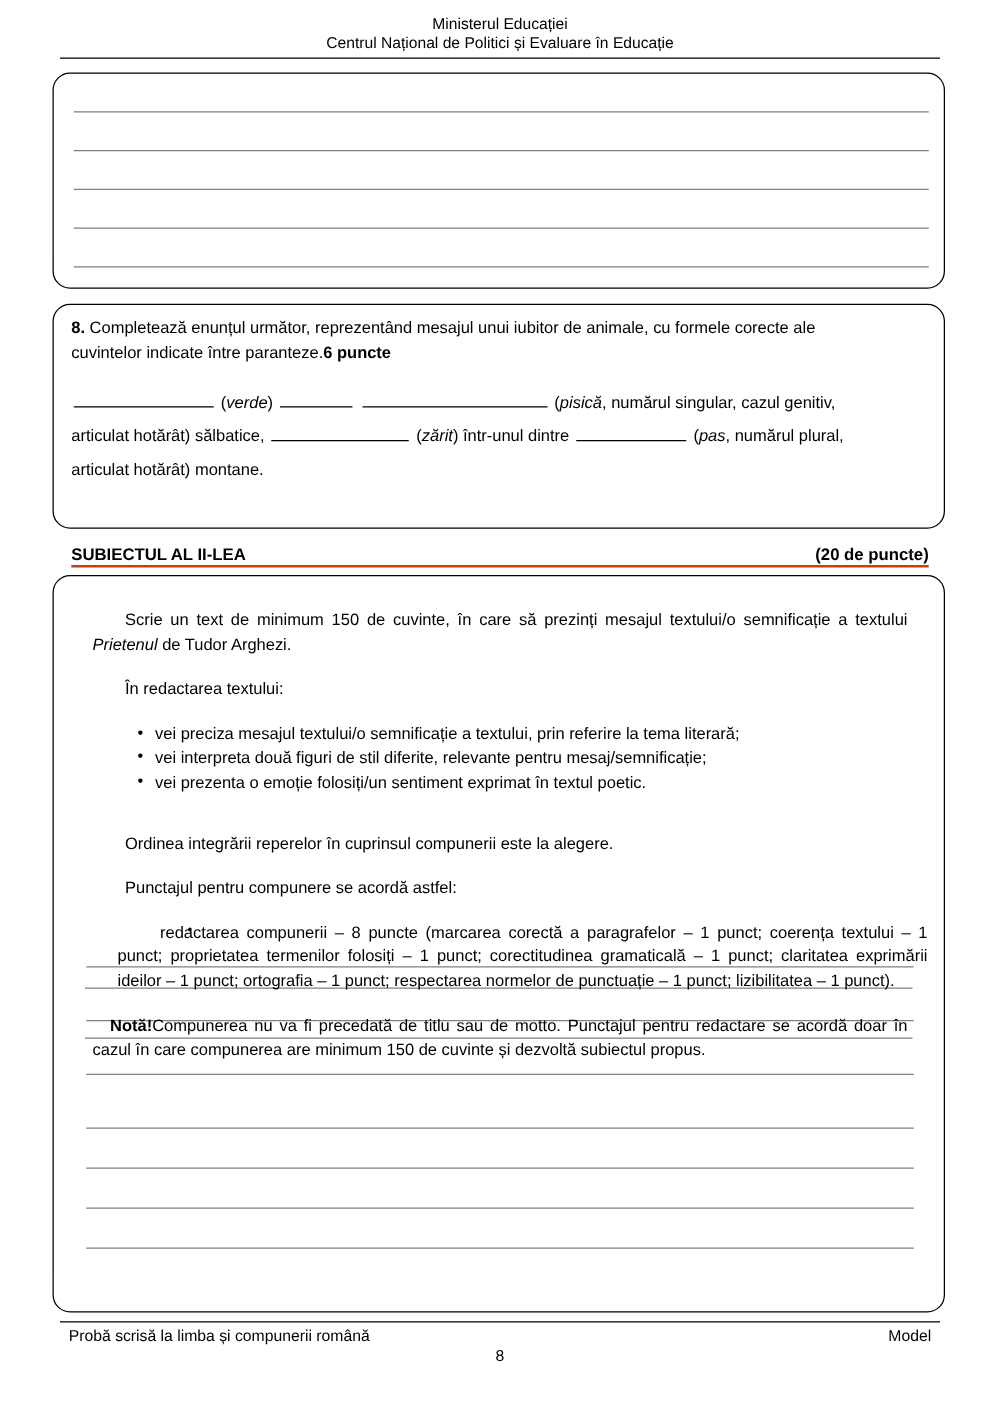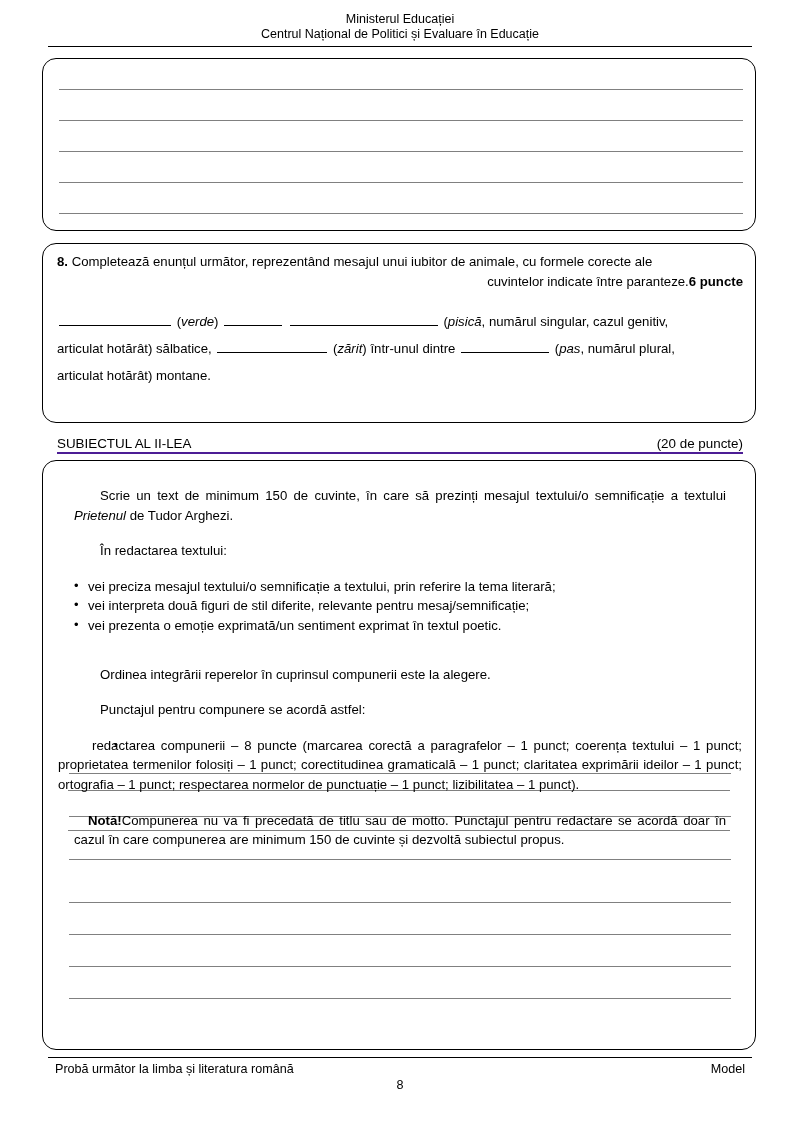--- a/index.html
+++ b/index.html
@@ -68,21 +68,21 @@
   .i { font-style: italic; }
 
   
   #item8-head {
     top: 252px;
     left: 57px;
     width: 686px;
   }
   #item8-head .line2 {
     display: flex;
-    justify-content: flex-end;
+    justify-content: flex-start;
   }
 
   
   #item8-body {
     top: 308px;
     left: 57px;
     width: 686px;
     line-height: 27px;
   }
   #item8-body .ln {
@@ -103,22 +103,22 @@
   .bw5 { width: 110px; }
   .bw6 { width: 88px; }
 
   
   .subject-head {
     position: absolute;
     top: 436px;
     left: 57px;
     width: 686px;
     font-size: 13.4px;
-    font-weight: normal;
-    border-bottom: 2px solid #4c1d95;
+    font-weight: bold;
+    border-bottom: 2px solid #c2410c;
     padding-bottom: 1px;
     display: flex;
     justify-content: space-between;
     box-sizing: border-box;
   }
 
   
   #task-text {
     top: 470px;
     left: 58px;
@@ -131,20 +131,21 @@
   #task-text .indent { text-indent: 26px; }
   .blist {
     list-style: none;
     margin: 0;
     padding: 0;
   }
   .blist li {
     position: relative;
     padding-left: 30px;
     text-align: justify;
+    margin-left: 36px;
   }
   .blist li::before {
     content: "\2022";
     position: absolute;
     left: 16px;
     top: -1px;
     font-size: 13px;
   }
   .blist.small li::before {
     left: 22px;
@@ -252,33 +253,33 @@
 
   <div class="txt" id="task-text">
     <p class="indent">
       <span>Scrie un text de minimum 150 de cuvinte, în care să prezinți mesajul textului/o semnificație a textului</span>
       <span class="i">Prietenul</span><span> de Tudor Arghezi.</span>
     </p>
     <p class="indent">În redactarea textului:</p>
     <ul class="blist">
       <li>vei preciza mesajul textului/o semnificație a textului, prin referire la tema literară;</li>
       <li>vei interpreta două figuri de stil diferite, relevante pentru mesaj/semnificație;</li>
-      <li>vei prezenta o emoție exprimată/un sentiment exprimat în textul poetic.</li>
+      <li>vei prezenta o emoție folosiți/un sentiment exprimat în textul poetic.</li>
     </ul>
     <div class="gap"></div>
     <p class="indent">Ordinea integrării reperelor în cuprinsul compunerii este la alegere.</p>
     <p class="indent">Punctajul pentru compunere se acordă astfel:</p>
     <ul class="blist small">
       <li style="padding-left:0; text-indent:34px;"><span>redactarea compunerii – 8 puncte (marcarea corectă a paragrafelor – 1 punct; coerența textului – 1 punct; proprietatea termenilor folosiți – 1 punct; corectitudinea gramaticală – 1 punct; claritatea exprimării ideilor – 1 punct; ortografia – 1 punct; respectarea normelor de punctuație – 1 punct; lizibilitatea – 1 punct).</span></li>
     </ul>
     <p style="text-indent:14px;">
       <span class="b">Notă!</span><span>Compunerea nu va fi precedată de titlu sau de motto. Punctajul pentru redactare se acordă doar în cazul în care compunerea are minimum 150 de cuvinte și dezvoltă subiectul propus.</span>
     </p>
   </div>
 
   <div class="footer-rule"></div>
   <div class="footer">
-    <span>Probă următor la limba și literatura română</span>
+    <span>Probă scrisă la limba și compunerii română</span>
     <span>Model</span>
   </div>
   <div class="pagenum">8</div>
 
 </div>
 
 </body></html>

